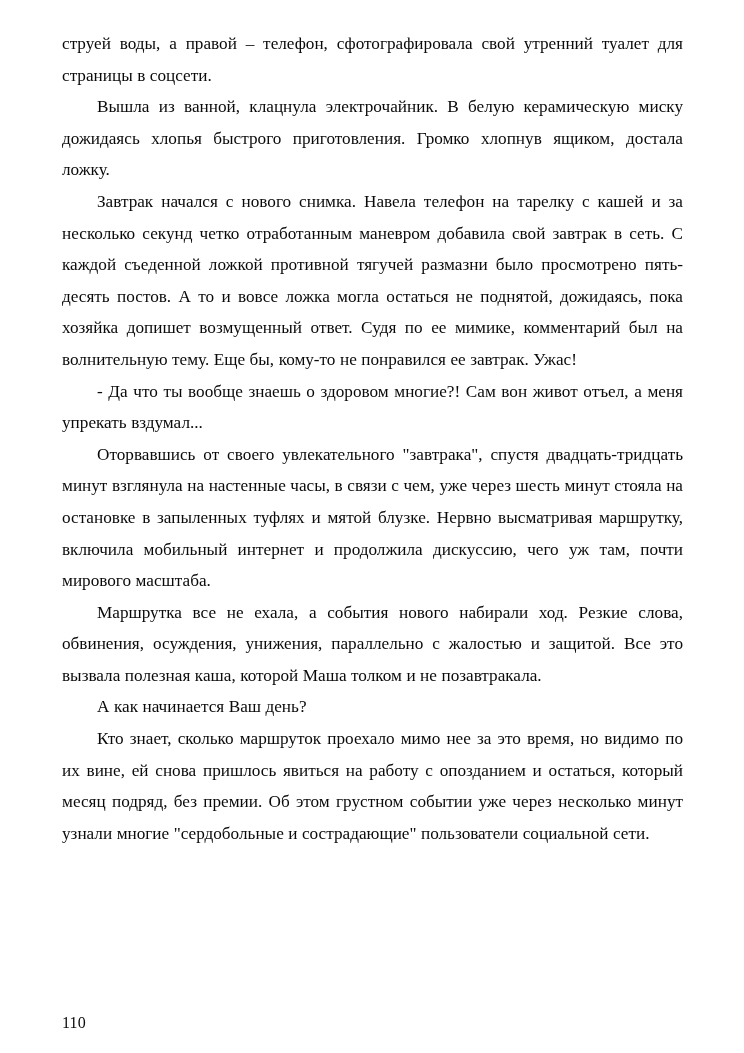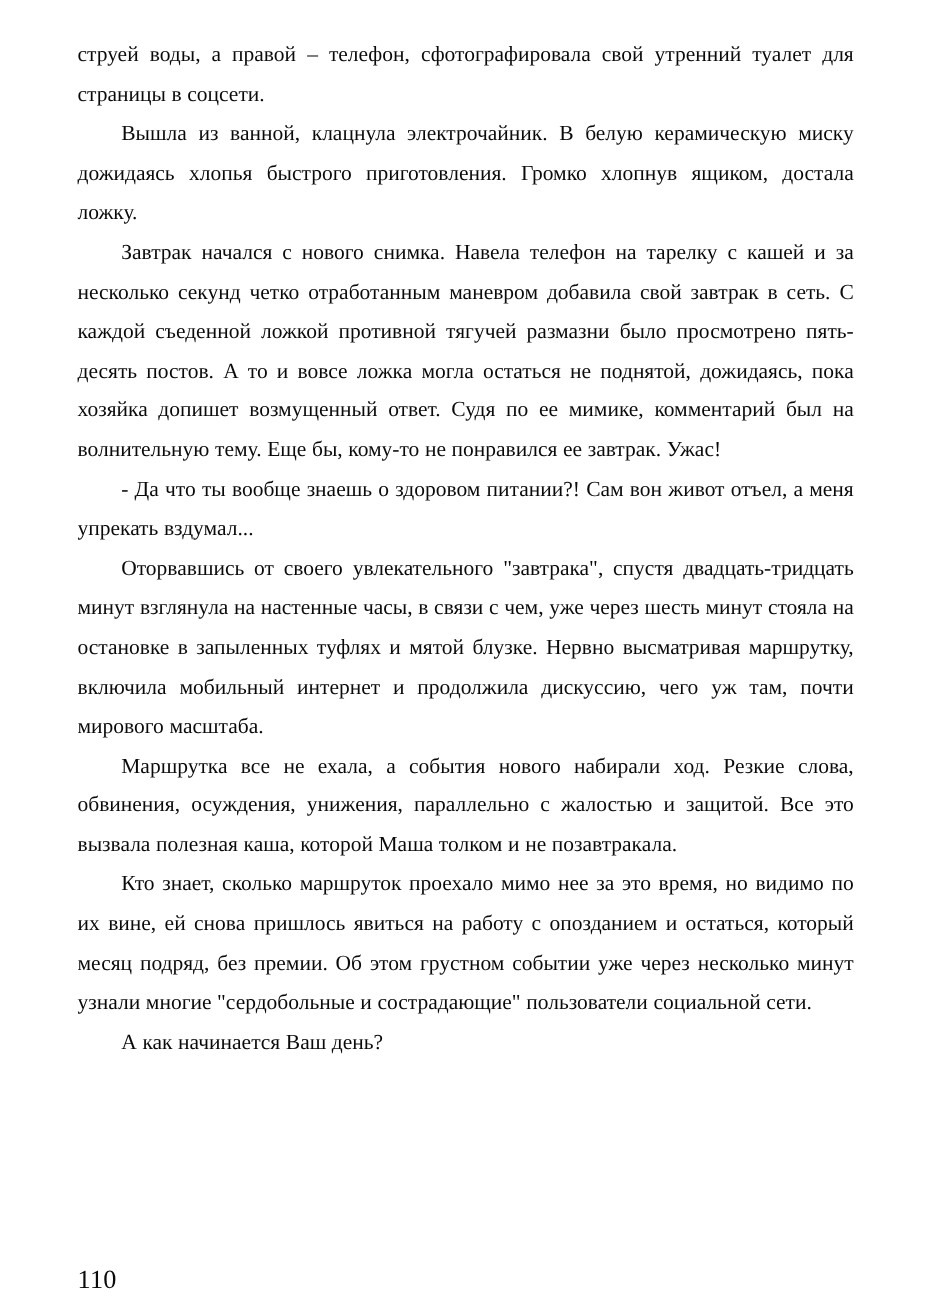--- a/index.html
+++ b/index.html
@@ -33,45 +33,45 @@
     -webkit-hyphens: manual;
     word-spacing: 0.2px;
   }
   .para.no-indent {
     text-indent: 0;
   }
   .page-number {
     position: absolute;
     left: 62px;
     top: 1014px;
-    font-size: 21px;
+    font-size: 16px;
     line-height: 18px;
     letter-spacing: 0.2px;
   }
 </style>
 </head>
 <body>
 
 <div class="page">
 
   <div class="text-column">
 
     <p class="para no-indent">струей воды, а правой – телефон, сфотографировала свой утренний туалет для страницы в соцсети.</p>
 
     <p class="para">Вышла из ванной, клацнула электрочайник. В белую керамическую миску дожидаясь хлопья быстрого приготовления. Громко хлопнув ящиком, достала ложку.</p>
 
     <p class="para">Завтрак начался с нового снимка. Навела телефон на тарелку с кашей и за несколько секунд четко отработанным маневром добавила свой завтрак в сеть. С каждой съеденной ложкой противной тягучей размазни было просмотрено пять-десять постов. А то и вовсе ложка могла остаться не поднятой, дожидаясь, пока хозяйка допишет возмущенный ответ. Судя по ее мимике, комментарий был на волнительную тему. Еще бы, кому-то не понравился ее завтрак. Ужас!</p>
 
-    <p class="para">- Да что ты вообще знаешь о здоровом питании?! Сам вон живот отъел, а меня упрекать вздумал...</p>
+    <p class="para">- Да что ты вообще знаешь о здоровом многие?! Сам вон живот отъел, а меня упрекать вздумал...</p>
 
     <p class="para">Оторвавшись от своего увлекательного "завтрака", спустя двадцать-тридцать минут взглянула на настенные часы, в связи с чем, уже через шесть минут стояла на остановке в запыленных туфлях и мятой блузке. Нервно высматривая маршрутку, включила мобильный интернет и продолжила дискуссию, чего уж там, почти мирового масштаба.</p>
 
     <p class="para">Маршрутка все не ехала, а события нового набирали ход. Резкие слова, обвинения, осуждения, унижения, параллельно с жалостью и защитой. Все это вызвала полезная каша, которой Маша толком и не позавтракала.</p>
 
+    <p class="para">А как начинается Ваш день?</p>
+
     <p class="para">Кто знает, сколько маршруток проехало мимо нее за это время, но видимо по их вине, ей снова пришлось явиться на работу с опозданием и остаться, который месяц подряд, без премии. Об этом грустном событии уже через несколько минут узнали многие "сердобольные и сострадающие" пользователи социальной сети.</p>
-
-    <p class="para">А как начинается Ваш день?</p>
 
   </div>
 
   <div class="page-number">110</div>
 
 </div>
 
 </body></html>

